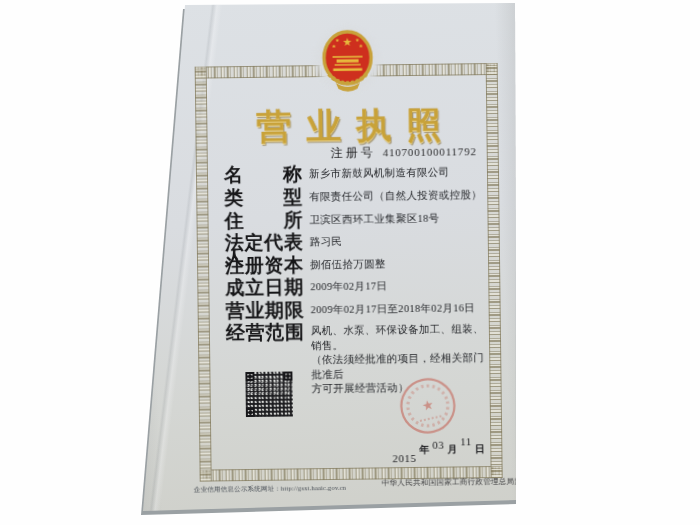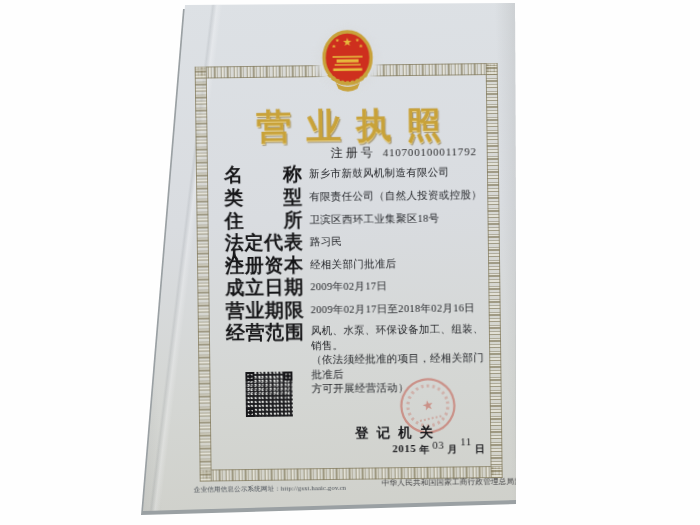--- a/index.html
+++ b/index.html
@@ -104,21 +104,21 @@
     position:absolute; left:210px; top:423px; width:78px;
     font-family:"Liberation Sans","DejaVu Sans",sans-serif; font-weight:bold;
     font-size:13.5px; color:#17171a;
     text-align:justify; text-align-last:justify; text-justify:inter-character;
   }
   .dateline {
     position:absolute; left:247px; top:439px; width:120px;
     display:flex; align-items:baseline; gap:3px; color:#1d1d20;
   }
   .dateline .num { font-size:11px; letter-spacing:0.5px; position:relative; }
-  .dateline .num.year { top:2px;font-weight:bold; }
+  .dateline .num.year { top:12px; }
   .dateline .num.month { top:-1px; }
   .dateline .num.day { top:-4px; }
   .dateline .unit {
     font-family:"Liberation Sans","DejaVu Sans",sans-serif; font-weight:bold;
     font-size:10px; position:relative; top:3px;
   }
 
   .bottom-left {
     position:absolute; left:48px; top:482px; font-size:6.5px;
     color:#444a52; letter-spacing:0.2px; white-space:nowrap;
@@ -180,21 +180,21 @@
         <div class="row" style="top:48px">
           <span class="flabel">住所</span>
           <span class="fvalue">卫滨区西环工业集聚区18号</span>
         </div>
         <div class="row" style="top:70px">
           <span class="flabel">法定代表人</span>
           <span class="fvalue">路习民</span>
         </div>
         <div class="row" style="top:93px">
           <span class="flabel">注册资本</span>
-          <span class="fvalue">经相关部门批准后</span>
+          <span class="fvalue">捌佰伍拾万圆整</span>
         </div>
         <div class="row" style="top:115px">
           <span class="flabel">成立日期</span>
           <span class="fvalue">2009年02月17日</span>
         </div>
         <div class="row" style="top:138px">
           <span class="flabel">营业期限</span>
           <span class="fvalue">2009年02月17日至2018年02月16日</span>
         </div>
         <div class="row" style="top:160px">
@@ -215,21 +215,20 @@
 
       <div class="seal">
         <svg width="58" height="58" viewBox="0 0 58 58">
           <circle cx="29" cy="29" r="26.5" fill="none" stroke="#c25445" stroke-width="2.2"></circle>
           <circle cx="29" cy="29" r="20" fill="none" stroke="#c25445" stroke-width="3.2" stroke-dasharray="2.5 3.2" opacity="0.55"></circle>
           <text x="29" y="33" font-size="13" fill="#c25445" text-anchor="middle">★</text>
           <path d="M18,42 h22" stroke="#c25445" stroke-width="2" stroke-dasharray="2 2" opacity="0.6"></path>
         </svg>
       </div>
 
-      <div class="issuer">登记机关</div>
       <div class="dateline">
         <span class="num year">2015</span>
         <span class="unit">年</span>
         <span class="num month">03</span>
         <span class="unit">月</span>
         <span class="num day">11</span>
         <span class="unit">日</span>
       </div>
 
       <div class="bottom-left">企业信用信息公示系统网址：http://gsxt.haaic.gov.cn</div>

